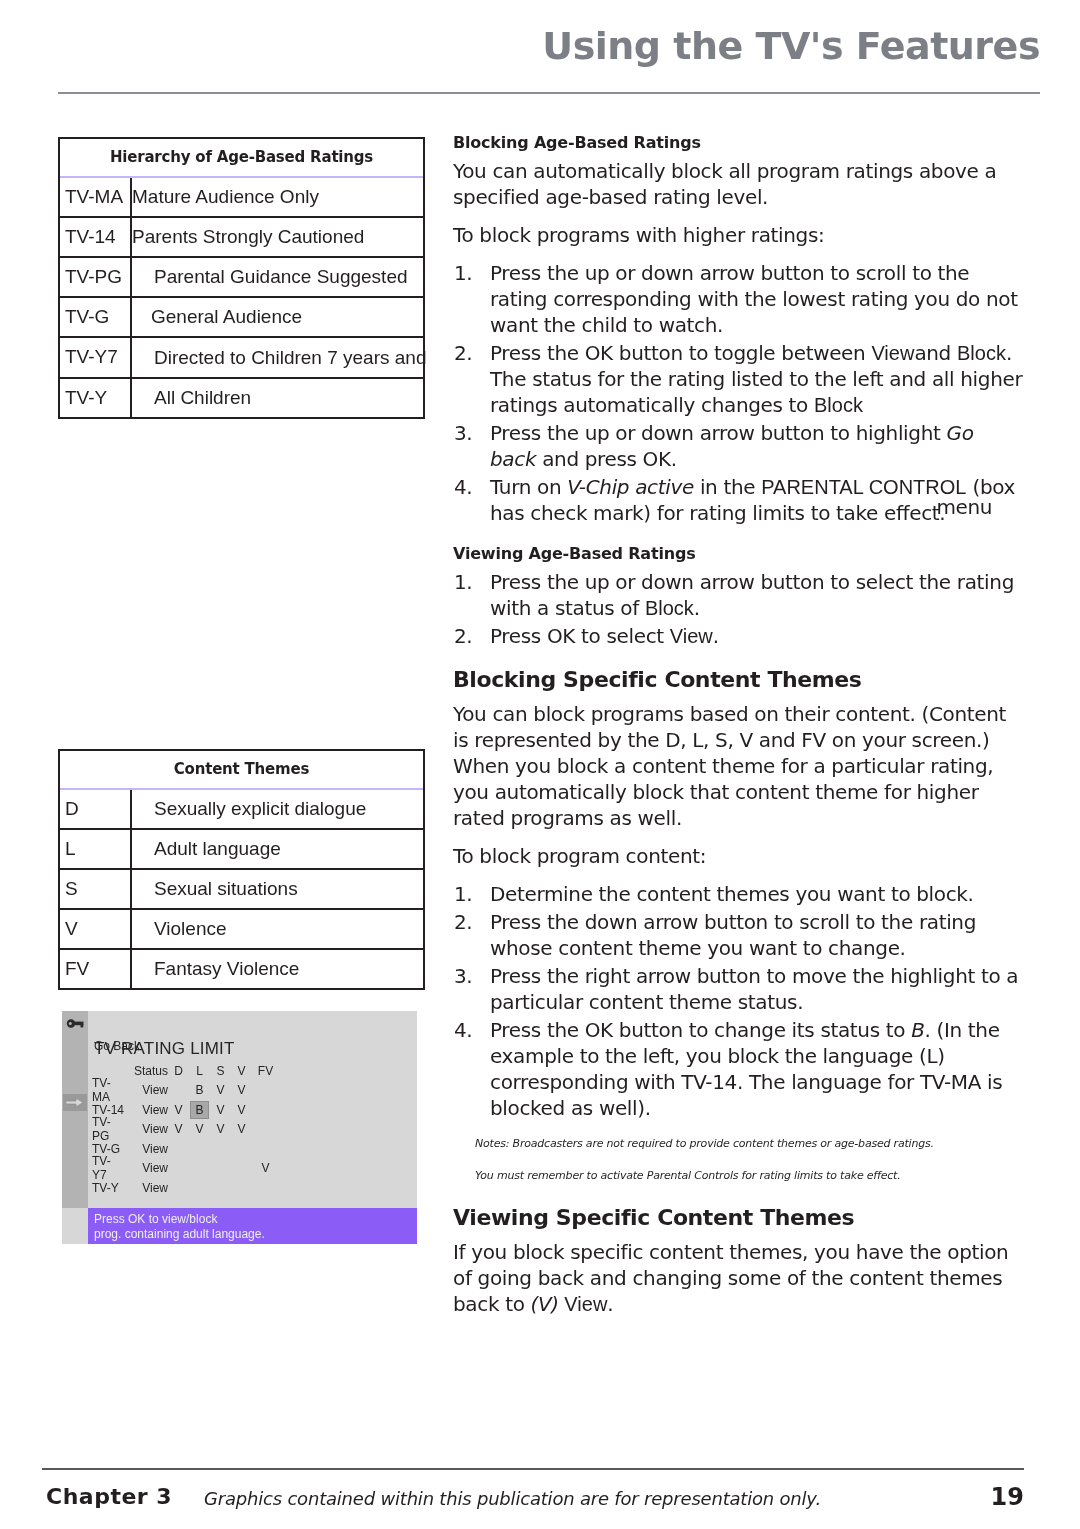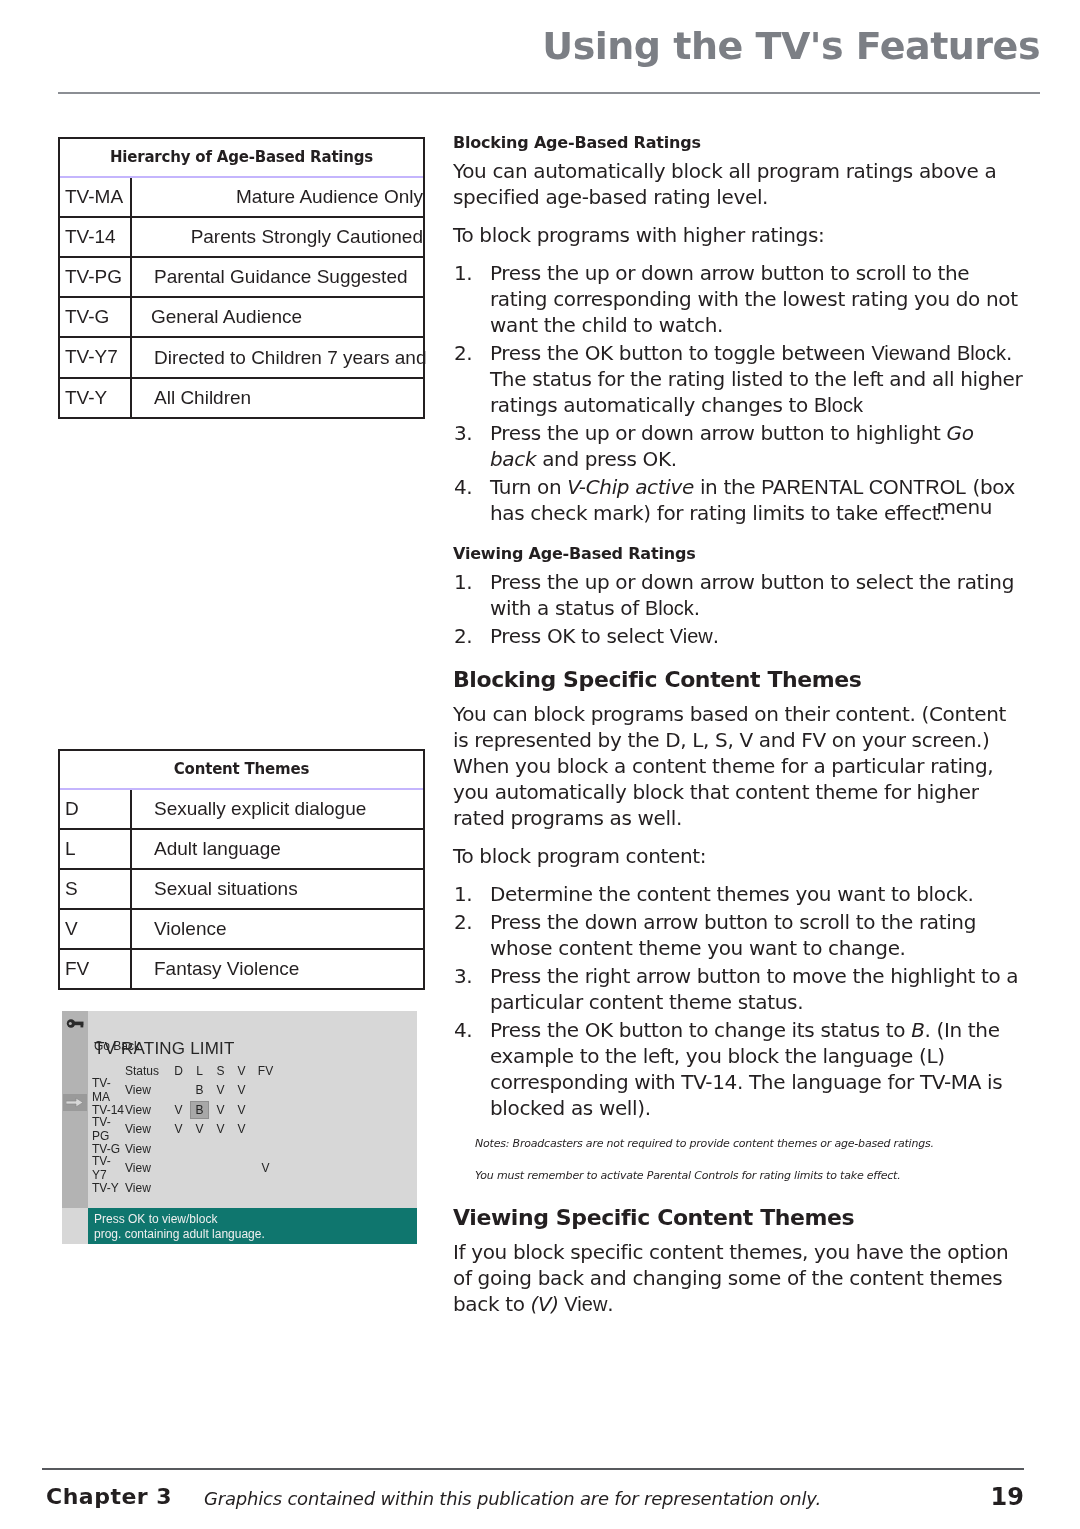--- a/index.html
+++ b/index.html
@@ -68,21 +68,21 @@
     font-size: 19px;
     line-height: 24px;
     white-space: nowrap;
   }
   .ltable .desc {
     flex: 1 1 auto;
     padding: 7px 0 7px 0;
     font-family: "Liberation Sans", sans-serif;
     font-size: 19px;
     line-height: 24px;
-    text-align: right;
+    text-align: left;
     white-space: nowrap;
     position: relative;
   }
   .ltable .desc.overflow {
     text-align: left;
     padding-left: 22px;
     white-space: nowrap;
     overflow: visible;
   }
   .ltable .desc.wrap {
@@ -131,30 +131,30 @@
     font-size: 12px; color: #262626;
   }
   #tv-mockup .grid {
     position: absolute; left: 30px; top: 50px; width: 320px;
   }
   #tv-mockup .grow {
     display: flex; align-items: center; height: 19.5px;
     font-size: 12px; color: #262626;
   }
   #tv-mockup .c-label { width: 33px; flex: 0 0 33px; }
-  #tv-mockup .c-status { width: 43px; flex: 0 0 43px; text-align: left; }
+  #tv-mockup .c-status { width: 43px; flex: 0 0 43px; text-align: right; }
   #tv-mockup .c-th { width: 21px; flex: 0 0 21px; text-align: center; }
   #tv-mockup .c-th.wide { width: 27px; flex: 0 0 27px; }
   #tv-mockup .c-th .hl {
     display: inline-block; background: #a8a8a8; padding: 1px 4px;
     border: 1px solid #8f8f8f;
   }
   #tv-mockup .banner {
     position: absolute; left: 26px; top: 197px; right: 0; height: 36px;
-    background: #0f766e; color: #efefef;
+    background: #8b5cf6; color: #efefef;
     font-size: 12px; line-height: 15px;
     padding: 4px 0 0 6px;
   }
   #tv-mockup .banner div { white-space: nowrap; }
 
   
   #right-col {
     position: absolute;
     left: 453px; top: 133px; width: 570px;
     font-family: "DejaVu Sans", "Liberation Sans", sans-serif;

